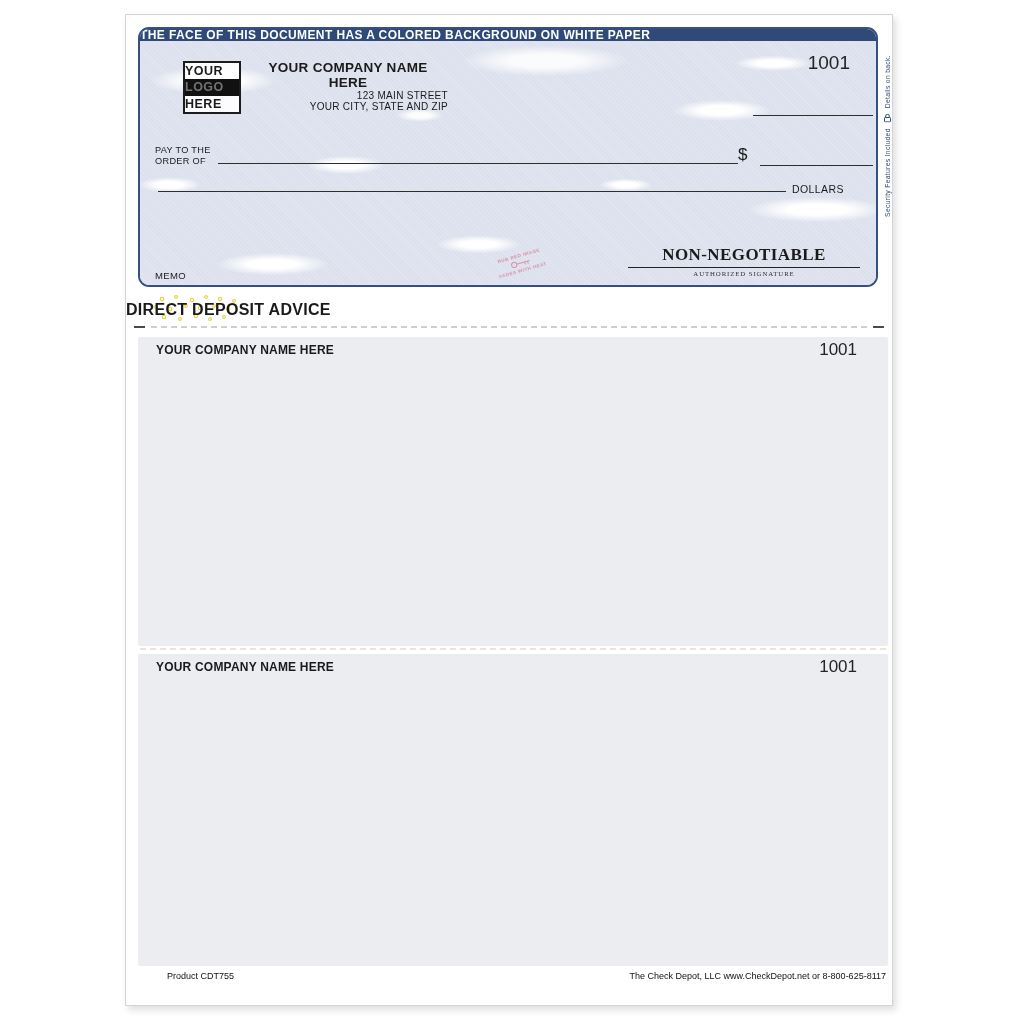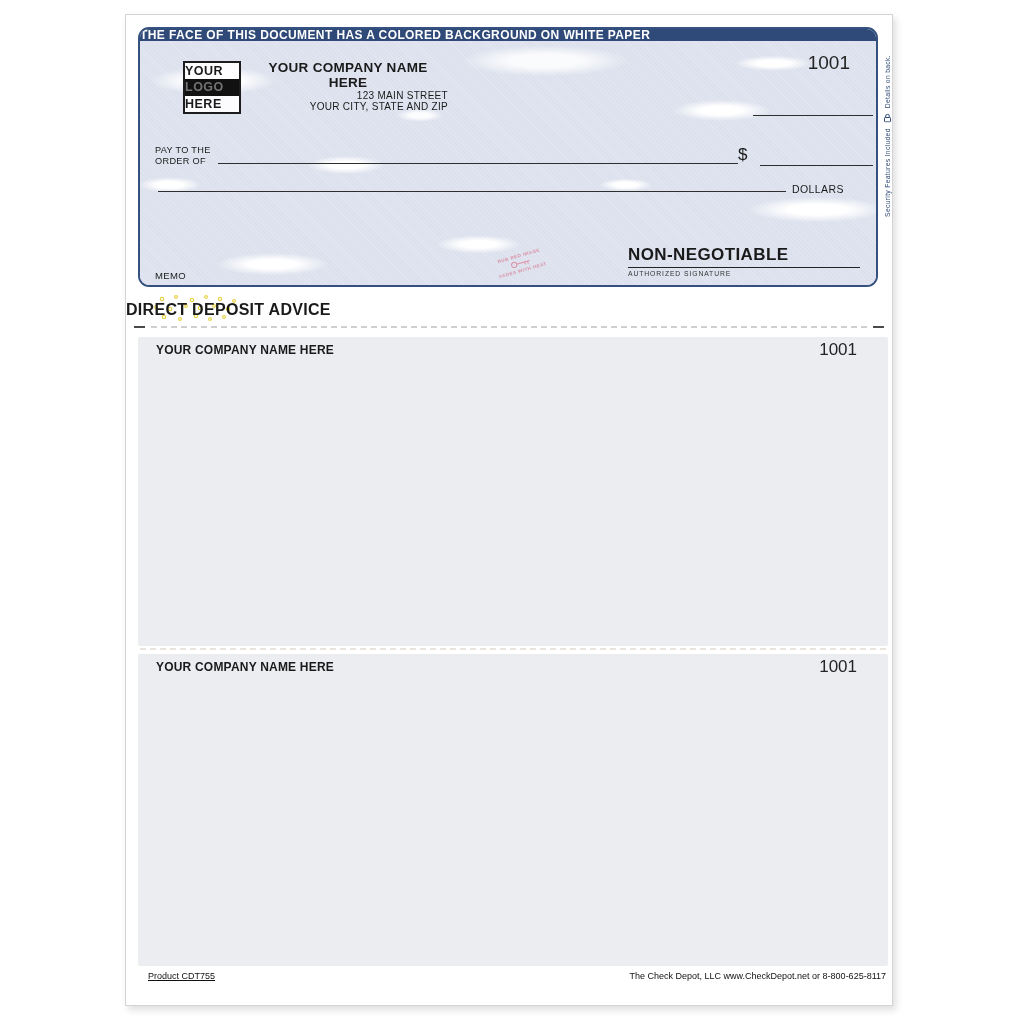--- a/index.html
+++ b/index.html
@@ -47,21 +47,21 @@
   .check-number { position:absolute; right:26px; top:11px; font-size:19px; color:#242424; }
   .hline { border-bottom:1.5px solid #2e2e2e; position:absolute; }
   .date-line   { left:613px; top:61px;  width:120px; height:14px; }
   .payee-line  { left:78px;  top:110px; width:520px; height:13px; }
   .amount-line { left:620px; top:112px; width:113px; height:13px; }
   .words-line  { left:18px;  top:138px; width:628px; height:13px; }
   .payto { position:absolute; left:15px; top:104px; font-size:9.2px; line-height:10.8px; letter-spacing:.3px; }
   .dollar-sign { position:absolute; left:598px; top:104px; font-size:17px; }
   .dollars-label { position:absolute; left:652px; top:142px; font-size:10.5px; letter-spacing:.4px; }
   .memo { position:absolute; left:15px; top:229px; font-size:9.5px; letter-spacing:.4px; }
-  .sig-block { position:absolute; left:488px; top:204px; width:232px; text-align:left; }
+  .sig-block { position:absolute; left:488px; top:204px; width:232px; text-align:center;font-family:Liberation Serif, serif; }
   .nn-title { font-size:17px; font-weight:bold; letter-spacing:.4px; padding-bottom:2px; border-bottom:1.5px solid #222; }
   .auth-label { font-size:6.8px; letter-spacing:.9px; margin-top:2px; color:#333; }
   .seal {
     position:absolute; left:350px; top:212px; width:62px; text-align:center;
     transform:rotate(-16deg); color:#dc93a7; font-size:4.6px; line-height:5.6px; letter-spacing:.5px; font-weight:bold;
   }
   
   .security-strip {
     position:absolute; left:655px; top:114px; width:212px; height:14px;
     transform:rotate(-90deg);
@@ -79,21 +79,21 @@
   .stub {
     position:absolute; left:12px; right:4px; background:#ecedf1;
     border-radius:2px;
   }
   .stub1 { top:322px; height:309px; }
   .stub2 { top:639px; height:312px; }
   .stub-company { position:absolute; left:18px; top:6px; font-size:12px; font-weight:bold; letter-spacing:.2px; }
   .stub-number { position:absolute; right:31px; top:3px; font-size:17px; color:#242424; }
   
   .footer { position:absolute; left:0; right:0; top:956px; font-size:9px; color:#111; }
-  .footer-product { position:absolute; left:22px;text-decoration:underline; }
+  .footer-product { position:absolute; left:41px; }
   .footer-vendor { position:absolute; right:6px; }
 </style>
 </head>
 <body>
 
 <div class="sheet">
 
   <div class="check">
     <div class="banner">THE FACE OF THIS DOCUMENT HAS A COLORED BACKGROUND ON WHITE PAPER</div>
     <div class="check-body">

